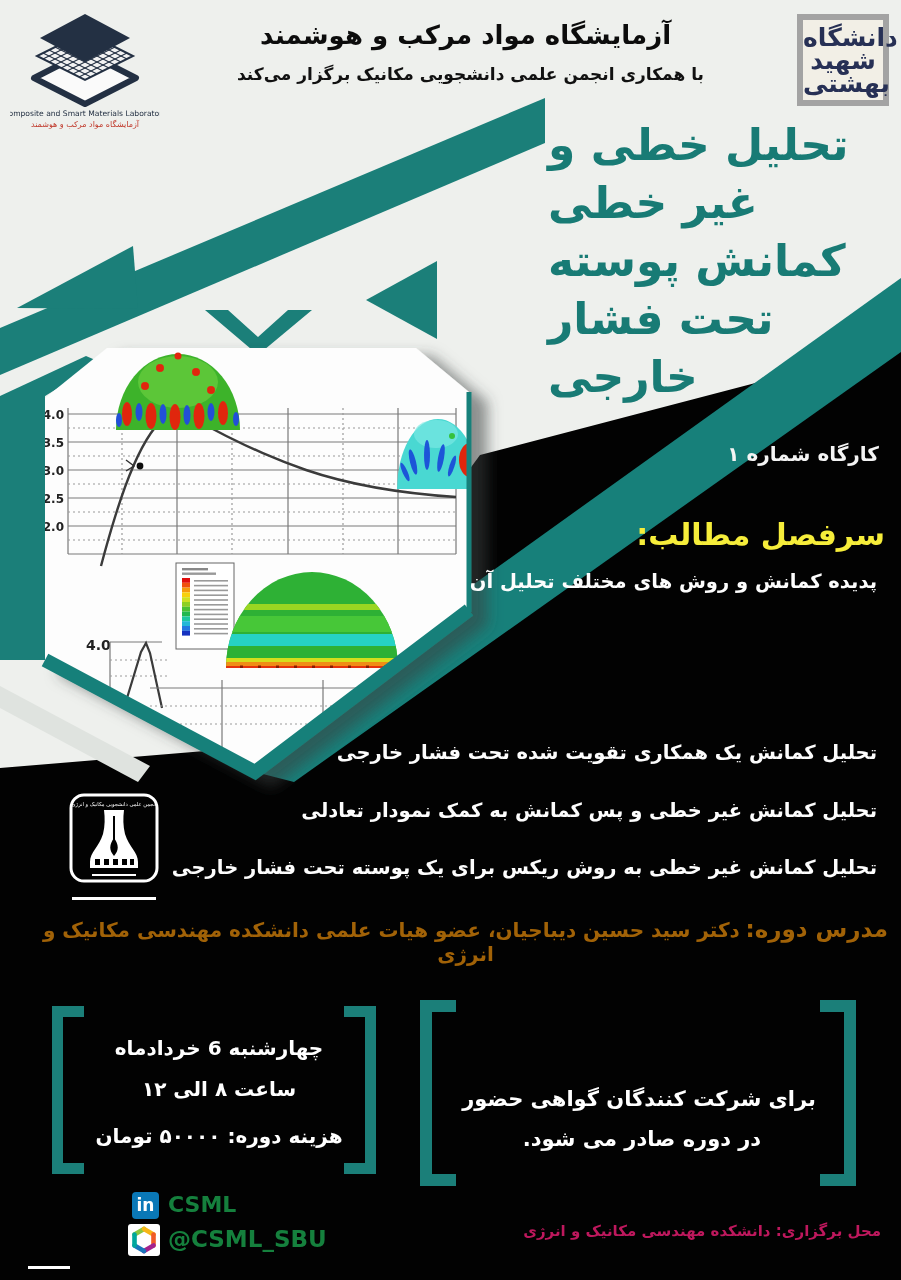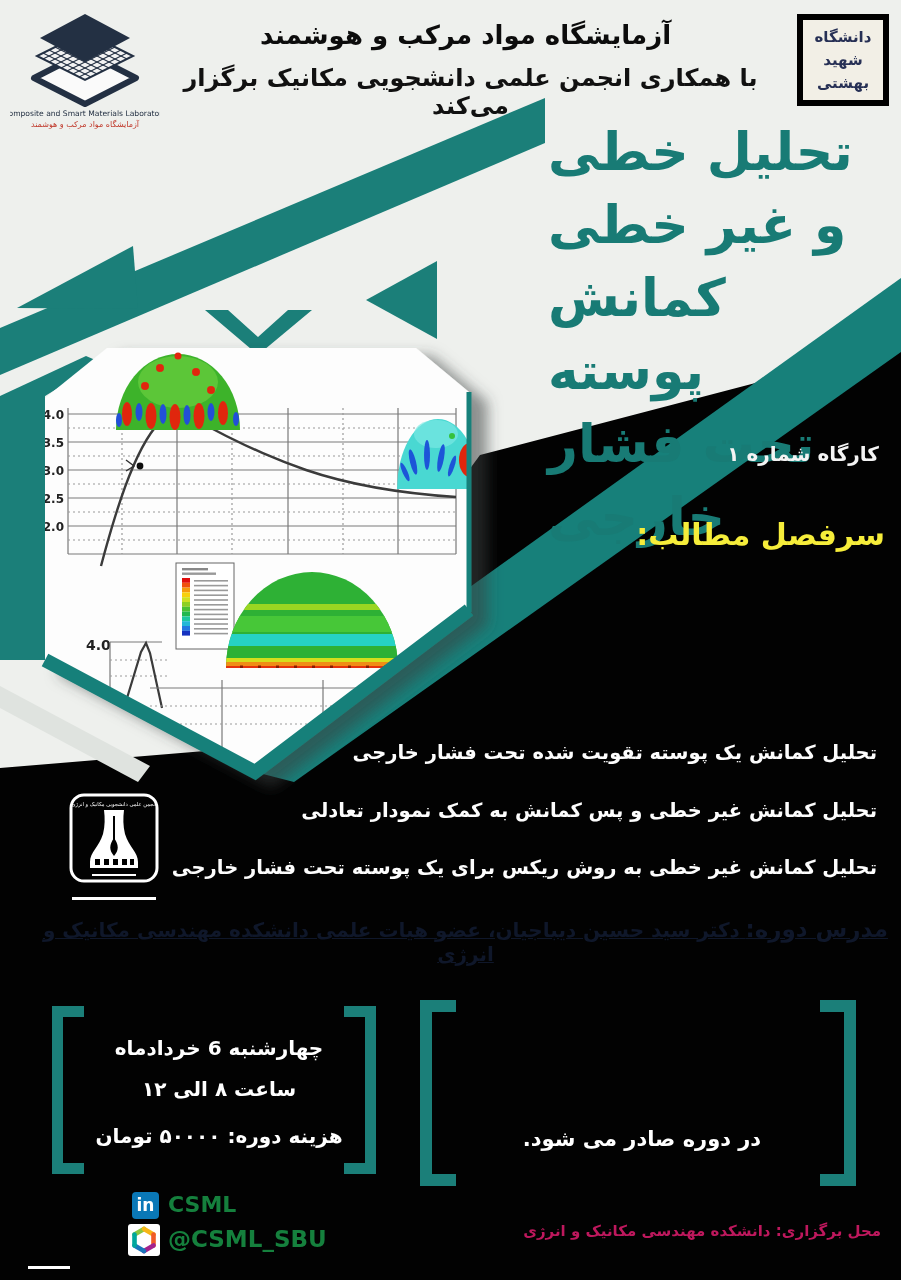--- a/index.html
+++ b/index.html
@@ -8,50 +8,50 @@
     position:relative; width:901px; height:1280px; overflow:hidden;
     background:#eef0ed; font-family:"DejaVu Sans", sans-serif;
   }
   .ab{ position:absolute; }
   .fa{ direction:rtl; }
   svg text{ font-family:"DejaVu Sans", sans-serif; }
 
   .hdr1{ left:150px; right:120px; top:20px; text-align:center;
          font-size:26px; font-weight:bold; color:#0c0c0c; }
   .hdr2{ left:150px; right:110px; top:64px; text-align:center;
-         font-size:24px; font-weight:bold; color:#111; }
+         font-size:17px; font-weight:bold; color:#111; }
 
   .title-block{ left:548px; top:116px; width:345px; text-align:left;
-         font-size:52px; font-weight:bold; color:#187b75; line-height:73px; }
+         font-size:44px; font-weight:bold; color:#187b75; line-height:58px; }
 
   .workshop-no{ right:22px; top:442px; font-size:20px; font-weight:bold; color:#f4f4f4; }
   .toc-heading{ right:16px; top:484px; font-size:30px; font-weight:bold; color:#f6ed3a;margin-top:33px; }
 
   .topic{ right:24px; font-size:19.5px; font-weight:bold; color:#fdfdfd; white-space:nowrap; }
 
-  .instructor{ left:40px; right:10px; top:916px; text-align:center; color:#0f172a; font-weight:bold;text-decoration:underline;}
+  .instructor{ left:40px; right:10px; top:916px; text-align:center; color:#a16207; font-weight:bold;}
   .instructor .lbl{ font-size:23px; }
   .instructor .txt{ font-size:20px; }
 
   .sched{ left:88px; width:262px; text-align:center; color:#fff; font-weight:bold; font-size:20px; white-space:nowrap;}
   .cert { left:468px; width:348px; text-align:center; color:#fff; font-weight:bold; font-size:21px; white-space:nowrap;}
 
   .bracket{ border:11px solid #1b7f79; }
   .bracket.bl{ border-right:none; }
   .bracket.br{ border-left:none; }
 
   .venue{ right:20px; top:1222px; font-size:15px; font-weight:bold; color:#be185d; }
 
   .li-icon{ left:132px; top:1192px; width:27px; height:27px; background:#0a78b7;
             border-radius:4px; color:#fff; font-weight:bold; font-size:17px;
             text-align:center; line-height:27px; }
   .social-label{ color:#15803d; font-weight:bold; }
   .sbu-stamp{ right:12px; top:14px; width:92px; height:92px; background:#f2efe6;
-              border:6px solid #000000; padding-top:6px; text-align:center;
-              color:#273055; font-weight:bold; font-size:15px; line-height:23px; }
+              border:6px solid #a3a3a3; padding-top:6px; text-align:center;
+              color:#273055; font-weight:bold; font-size:25px; line-height:23px; }
   .underbar{ background:#fff; }
 </style>
 </head>
 <body>
 
 <div class="poster">
 
   <svg class="ab" style="left:0;top:0" width="901" height="1280" viewBox="0 0 901 1280">
     <defs>
       <clipPath id="hexclip">
@@ -289,21 +289,22 @@
 
   <div class="ab fa title-block">
     <div>تحلیل خطی و غیر خطی</div>
     <div>کمانش پوسته</div>
     <div>تحت فشار خارجی</div>
   </div>
 
   <div class="ab fa workshop-no">کارگاه شماره ۱</div>
   <div class="ab fa toc-heading">سرفصل مطالب:</div>
 
-  <div class="ab fa topic" style="top:741px">تحلیل کمانش یک پوسته تقویت شده تحت فشار خارجی</div>
+  <div class="ab fa topic" style="top:570px">پدیده کمانش و روش های مختلف تحلیل آن</div>
+  <div class="ab fa topic" style="top:741px">تحلیل کمانش یک همکاری تقویت شده تحت فشار خارجی</div>
   <div class="ab fa topic" style="top:799px">تحلیل کمانش غیر خطی و پس کمانش به کمک نمودار تعادلی</div>
   <div class="ab fa topic" style="top:856px">تحلیل کمانش غیر خطی به روش ریکس برای یک پوسته تحت فشار خارجی</div>
 
   <svg class="ab" style="left:66px;top:790px" width="96" height="100" viewBox="0 0 96 100">
     <rect x="5" y="5" width="86" height="86" rx="13" fill="none" stroke="#fff" stroke-width="3"></rect>
     <text x="48" y="16" text-anchor="middle" font-size="5.2" fill="#fff">انجمن علمی دانشجویی مکانیک و انرژی</text>
     <path d="M24,78 L24,72 C24,62 33,57 37,44 C39,36 39,28 38,20 L58,20 C57,28 57,36 59,44 C63,57 72,62 72,72 L72,78 Z" fill="#fff"></path>
     <g fill="#000">
       <rect x="29" y="69" width="5" height="6"></rect>
         <rect x="38" y="69" width="5" height="6"></rect>
@@ -325,20 +326,21 @@
   </div>
 
   <div class="ab bracket bl" style="left:52px;top:1006px;width:32px;height:168px"></div>
   <div class="ab bracket br" style="left:344px;top:1006px;width:32px;height:168px"></div>
   <div class="ab fa sched" style="top:1036px">چهارشنبه 6 خردادماه</div>
   <div class="ab fa sched" style="top:1077px">ساعت ۸ الی ۱۲</div>
   <div class="ab fa sched" style="top:1124px">هزینه دوره: ۵۰۰۰۰ تومان</div>
 
   <div class="ab bracket bl" style="left:420px;top:1000px;width:36px;height:186px;border-width:12px"></div>
   <div class="ab bracket br" style="left:820px;top:1000px;width:36px;height:186px;border-width:12px"></div>
+  <div class="ab fa cert" style="top:1087px">برای شرکت کنندگان گواهی حضور</div>
   <div class="ab fa cert" style="top:1127px">در دوره صادر می شود.</div>
 
   <div class="ab li-icon">in</div>
   <div class="ab social-label" style="left:168px;top:1192px;font-size:22px">CSML</div>
 
   <svg class="ab" style="left:128px;top:1224px" width="32" height="32" viewBox="0 0 32 32">
     <rect x="0" y="0" width="32" height="32" rx="3" fill="#fff"></rect>
     <g stroke-width="4.6" fill="none" stroke-linecap="round">
       <line x1="6.5" y1="10.5" x2="16" y2="5" stroke="#8bc63e"></line>
       <line x1="16" y1="5" x2="25.5" y2="10.5" stroke="#f7b617"></line>

